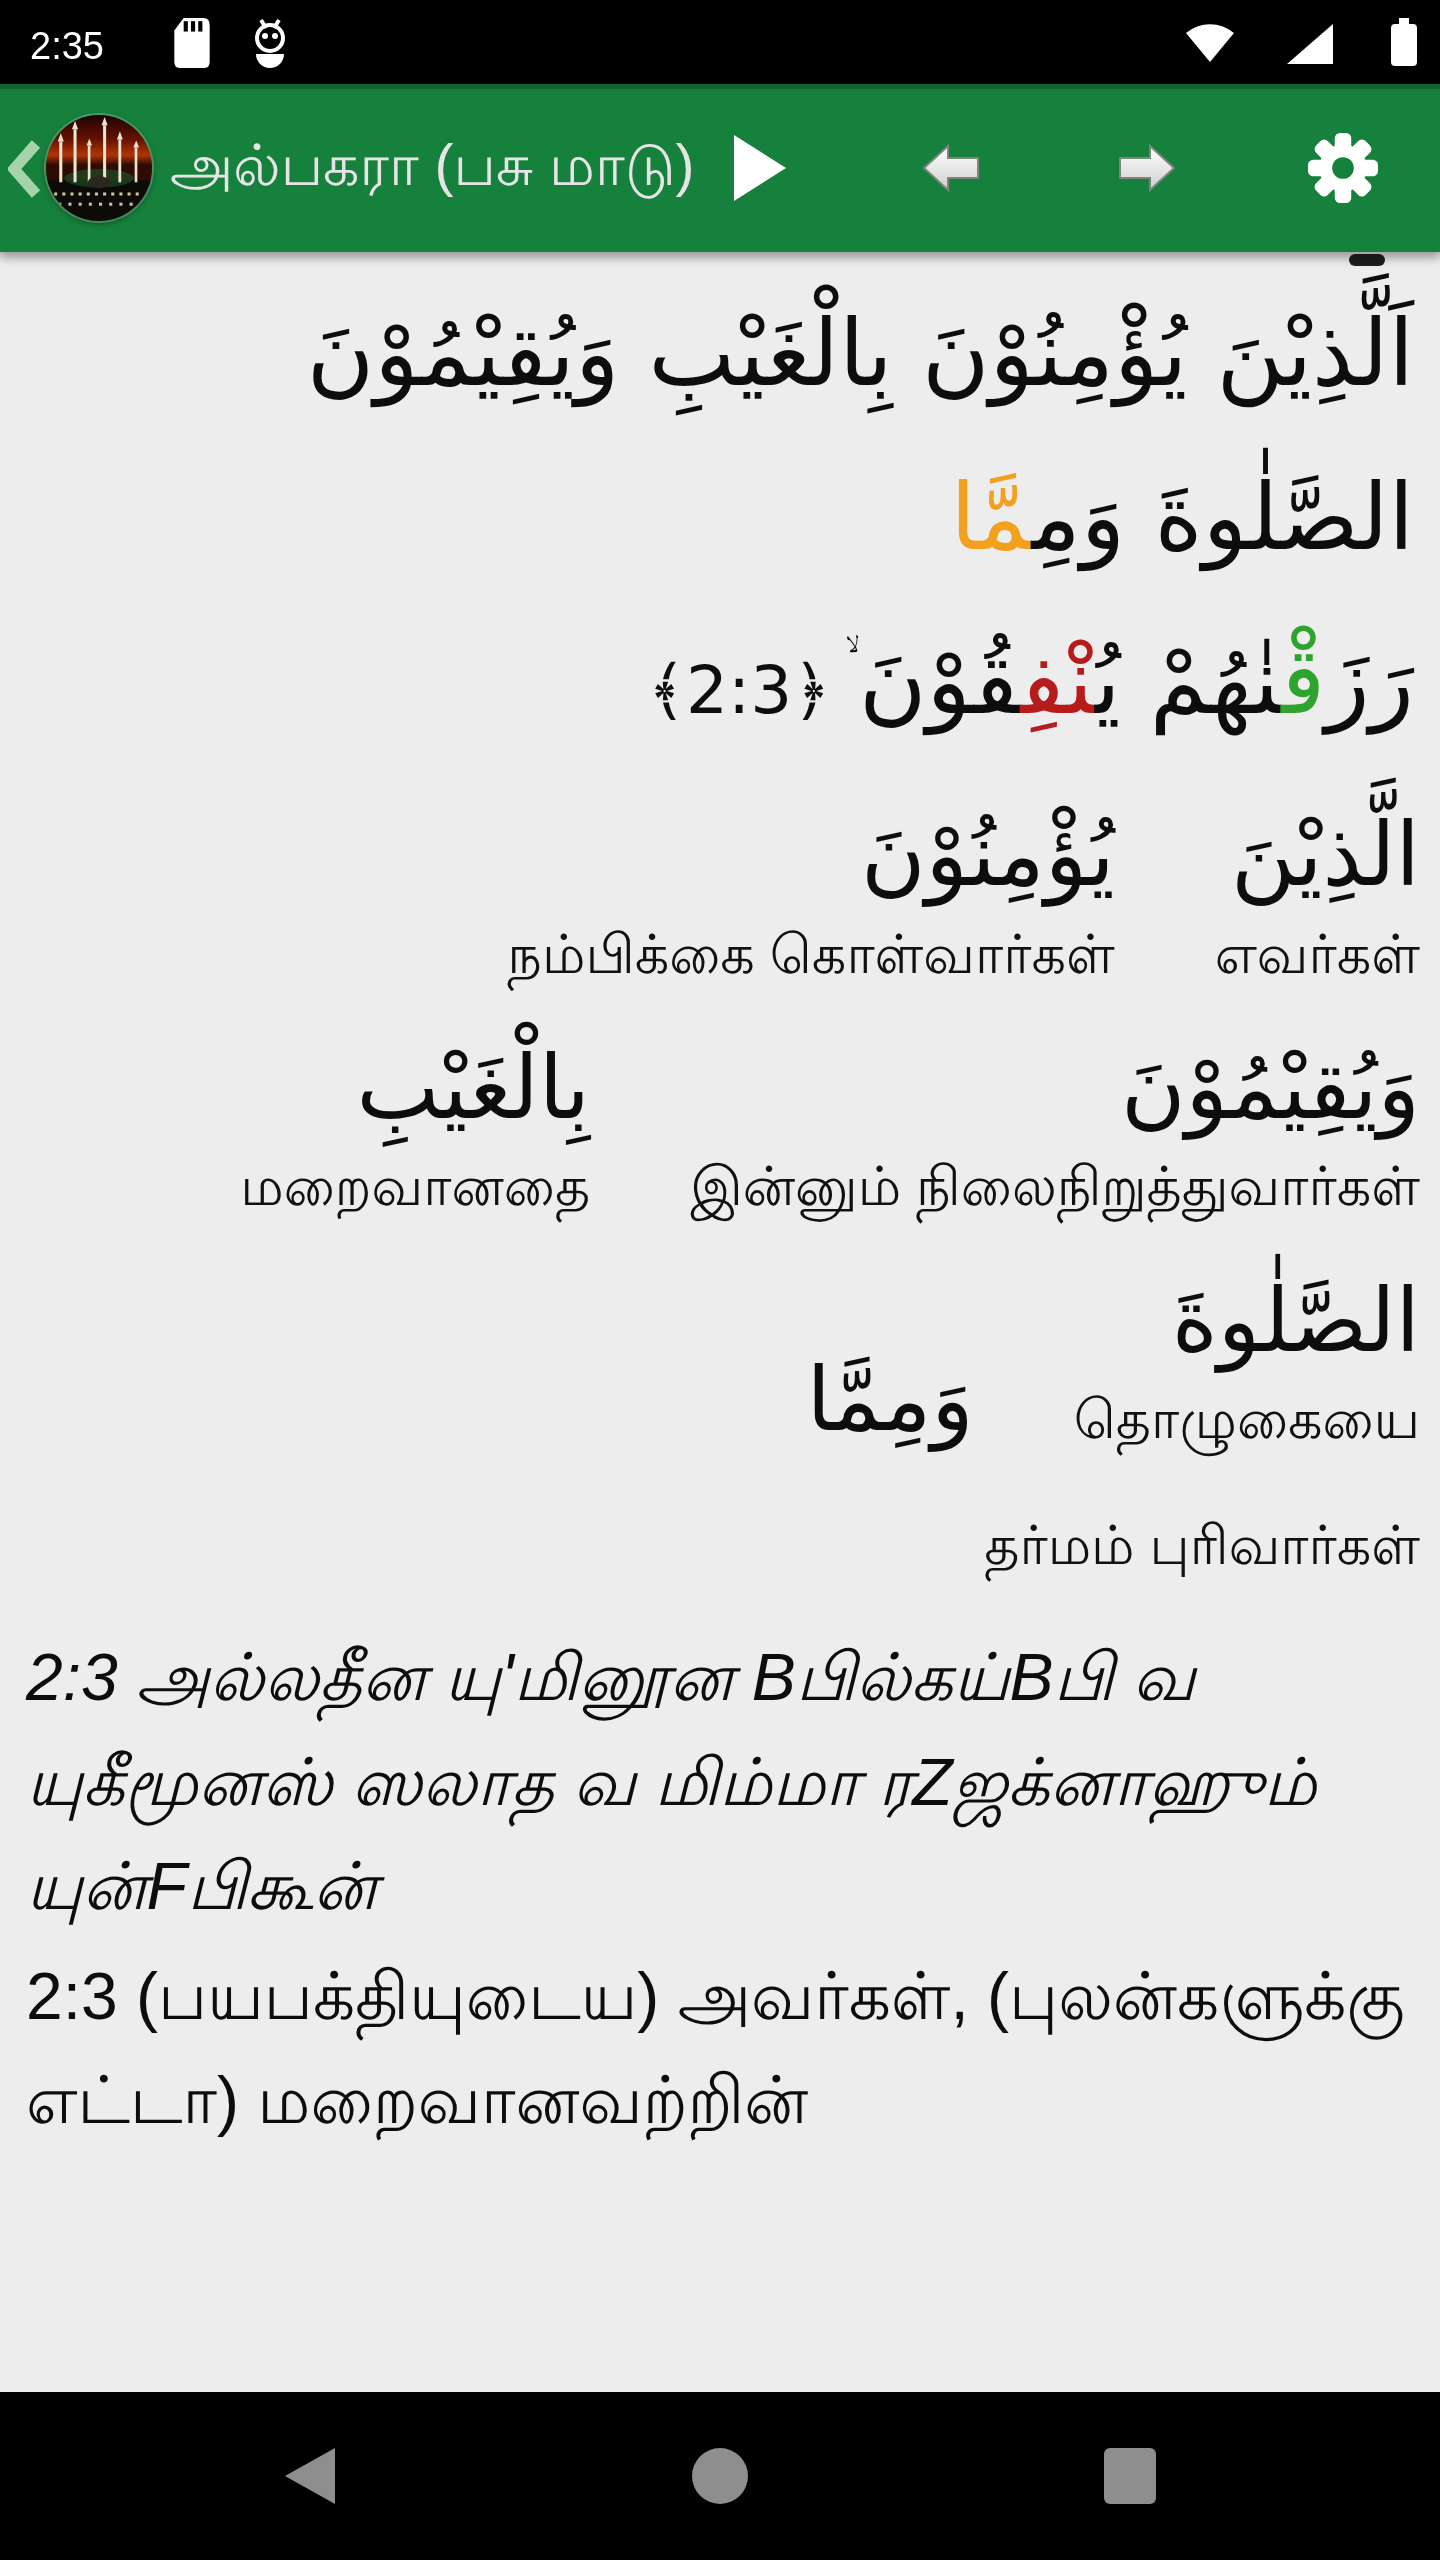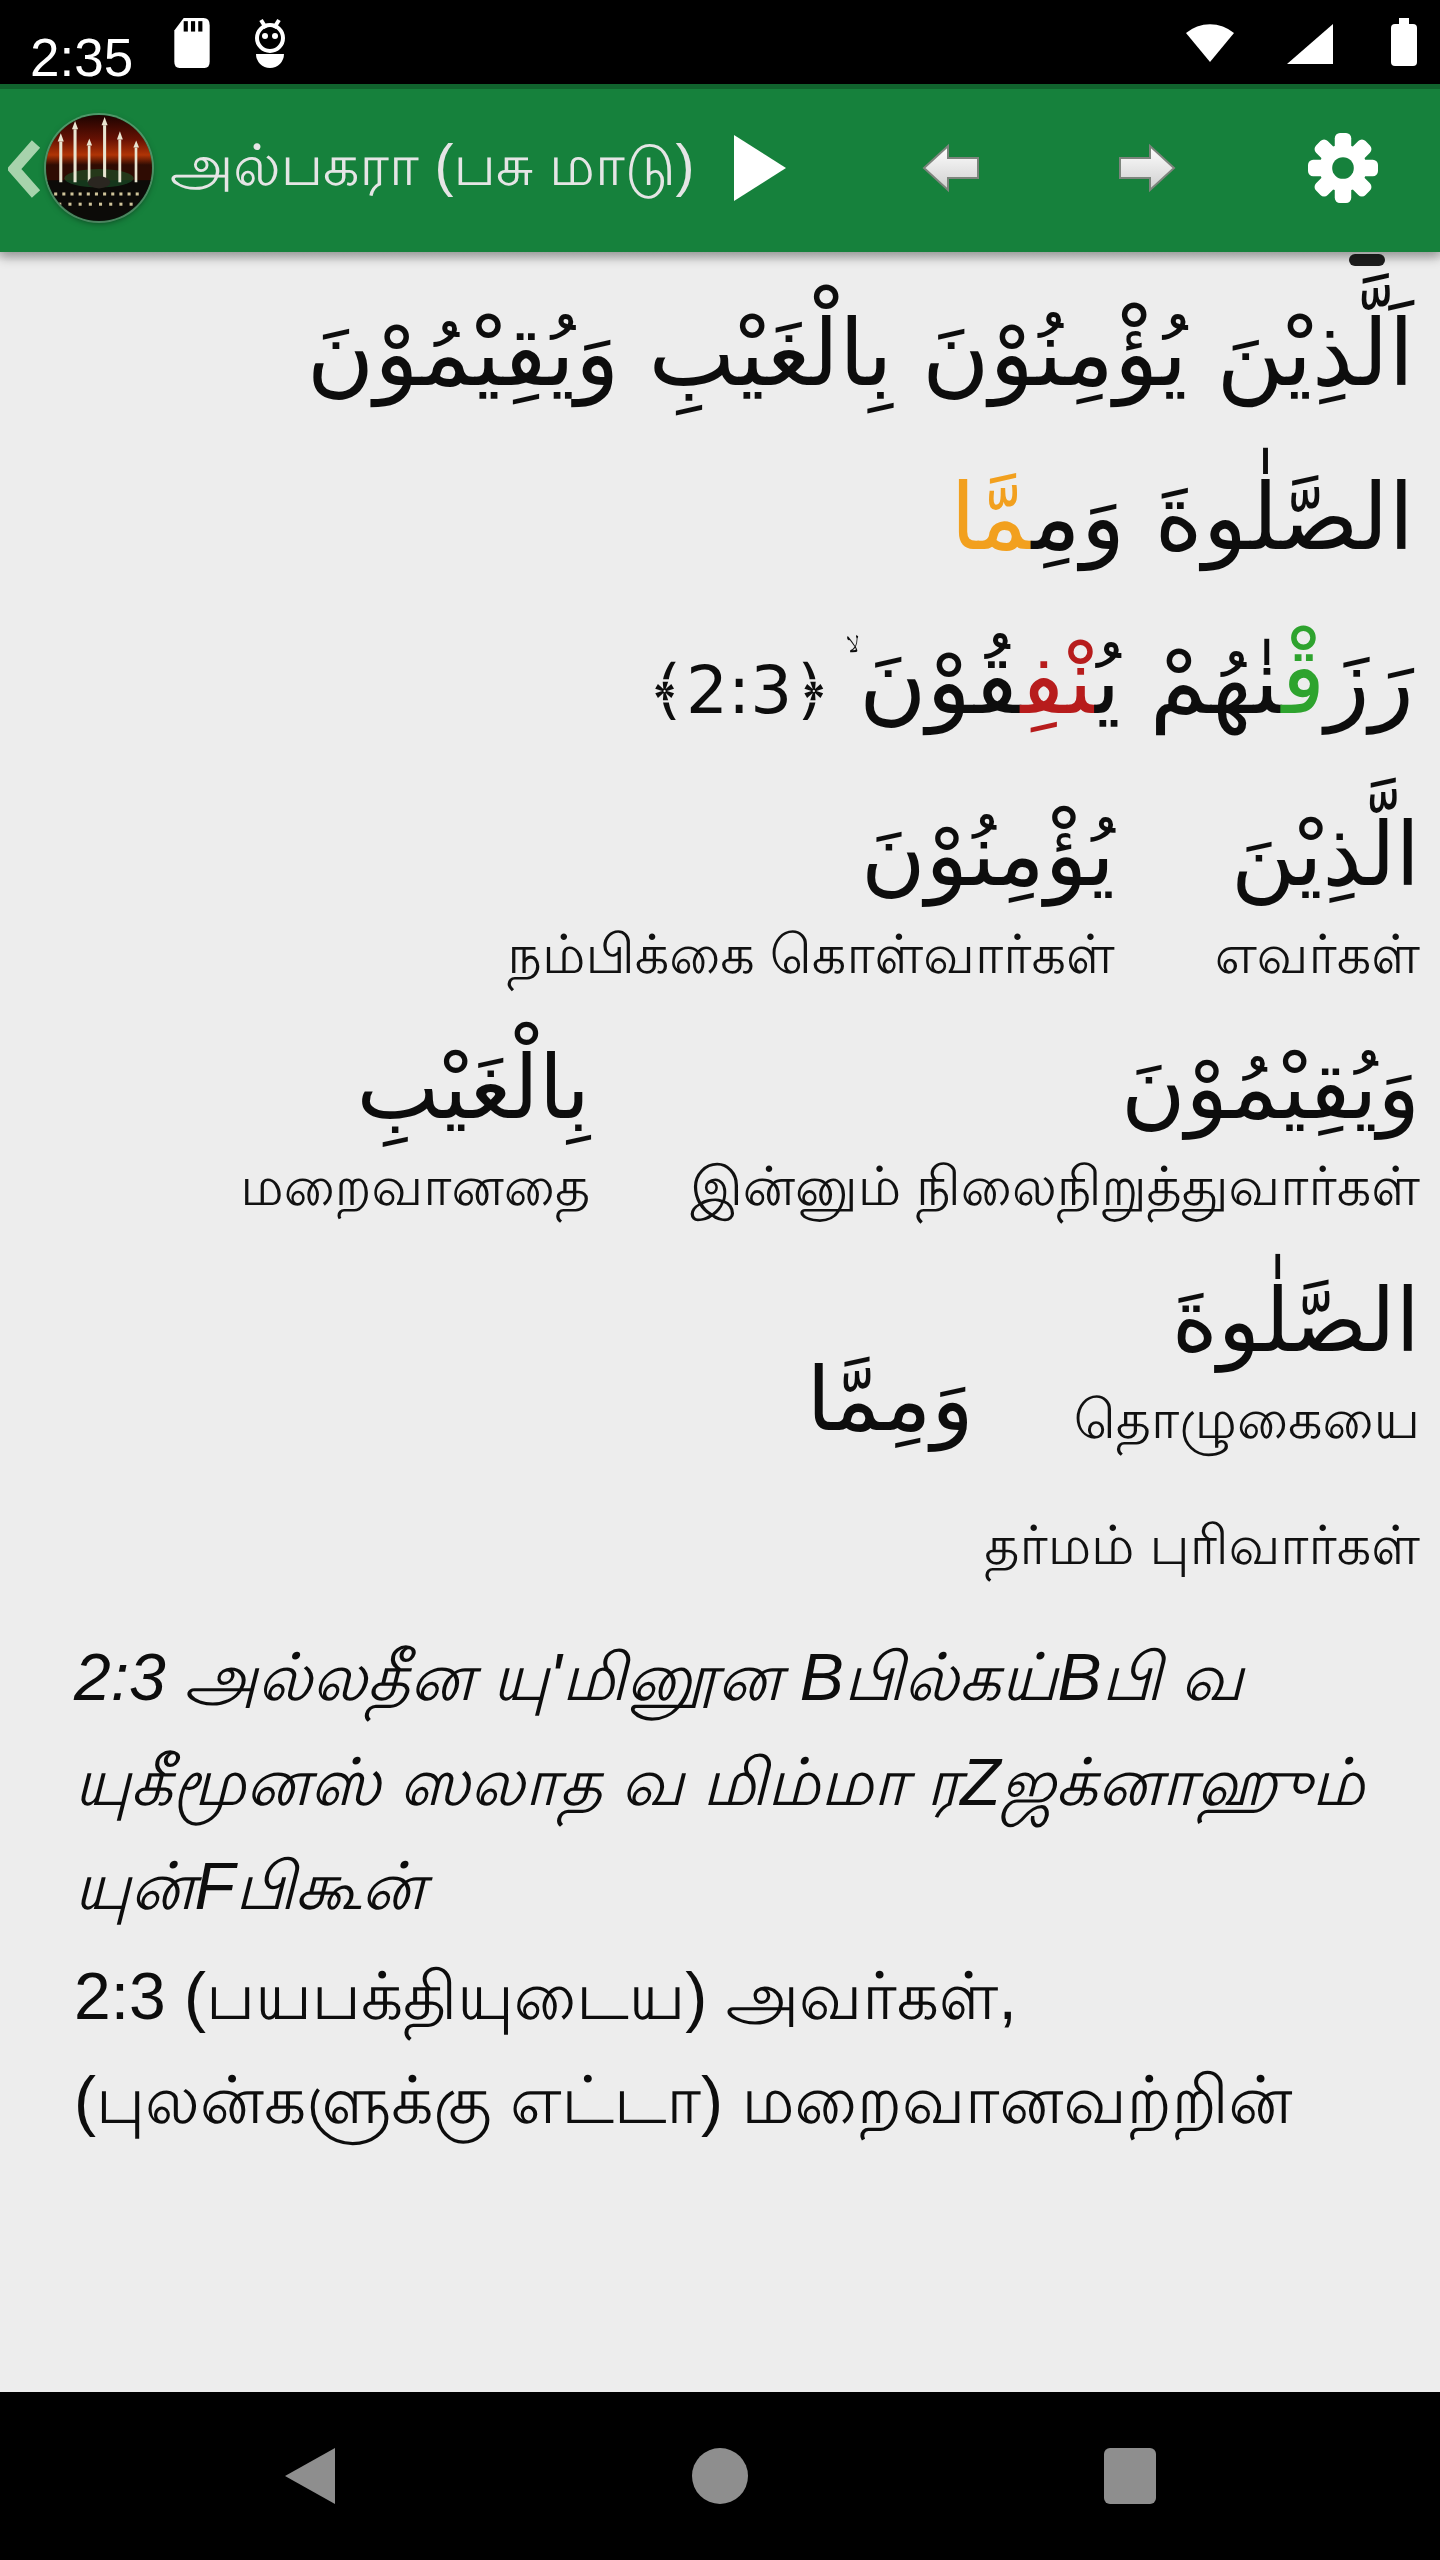--- a/index.html
+++ b/index.html
@@ -1,21 +1,21 @@
 <!DOCTYPE html>
 <html><head>
 <meta charset="utf-8">
 <style>
   * { margin:0; padding:0; box-sizing:border-box; }
   html,body { width:1440px; height:2560px; }
   body { font-family:"Liberation Sans","DejaVu Sans",sans-serif; background:#EDEDED; position:relative; overflow:hidden; }
 
   
   .status-bar { position:absolute; top:0; left:0; width:1440px; height:84px; background:#000; z-index:30; }
-  .status-time { position:absolute; left:30px; top:16px; height:84px; line-height:84px; color:#fff; font-size:53px; }
+  .status-time { position:absolute; left:30px; top:4px; height:84px; line-height:84px; color:#fff; font-size:38px; }
   .sd-icon   { position:absolute; left:172px; top:17px; }
   .bug-icon  { position:absolute; left:249px; top:15px; }
   .wifi-icon { position:absolute; left:1183px; top:22px; }
   .cell-icon { position:absolute; left:1287px; top:24px; }
   .batt-icon { position:absolute; left:1390px; top:18px; }
 
   
   .app-bar { position:absolute; top:84px; left:0; width:1440px; height:168px; background:#16813C; z-index:25;
              box-shadow:0 6px 10px rgba(0,0,0,0.28); }
   .app-bar::before { content:""; position:absolute; top:0; left:0; right:0; height:5px; background:rgba(0,0,0,0.22); }
@@ -24,21 +24,21 @@
             box-shadow:0 0 0 2px rgba(255,255,255,0.25), 0 2px 6px rgba(0,0,0,0.5); }
   .avatar svg { display:block; }
   .appbar-title { position:absolute; left:170px; top:0; height:124px; line-height:162px; color:#e5e5e5; font-size:57px; white-space:nowrap; }
   .icon-btn { position:absolute; top:0; height:168px; display:flex; align-items:center; justify-content:center; }
   .btn-play { left:712px;  width:96px; }
   .btn-prev { left:903px;  width:96px; }
   .btn-next { left:1099px; width:96px; }
   .btn-gear { left:1295px; width:96px; }
 
   
-  .content { position:absolute; top:252px; left:0; width:1440px; height:2140px; background:#EDEDED; overflow:hidden;padding-left:48px; }
+  .content { position:absolute; top:252px; left:0; width:1440px; height:2140px; background:#EDEDED; overflow:hidden; }
   .content::before { content:""; position:absolute; top:0; left:0; right:0; height:10px;
                      background:linear-gradient(#d7d7d7, rgba(237,237,237,0)); }
   .scroll-thumb { position:absolute; top:2px; left:1349px; width:36px; height:12px; background:#1e1e1e; border-radius:6px; }
 
   .arabic { font-family:"DejaVu Sans","Liberation Sans",sans-serif; color:#0d0d0d;text-align:right; }
   .verse-block { direction:rtl; text-align:right; padding:20px 26px 0 26px; font-size:92px; line-height:1.78; }
   .tj-orange { color:#F2A01E; }
   .tj-green  { color:#2EA32E; }
   .tj-red    { color:#B71C1C; }
   .pause-mark { font-size:52px; vertical-align:super; margin:0 14px; }

